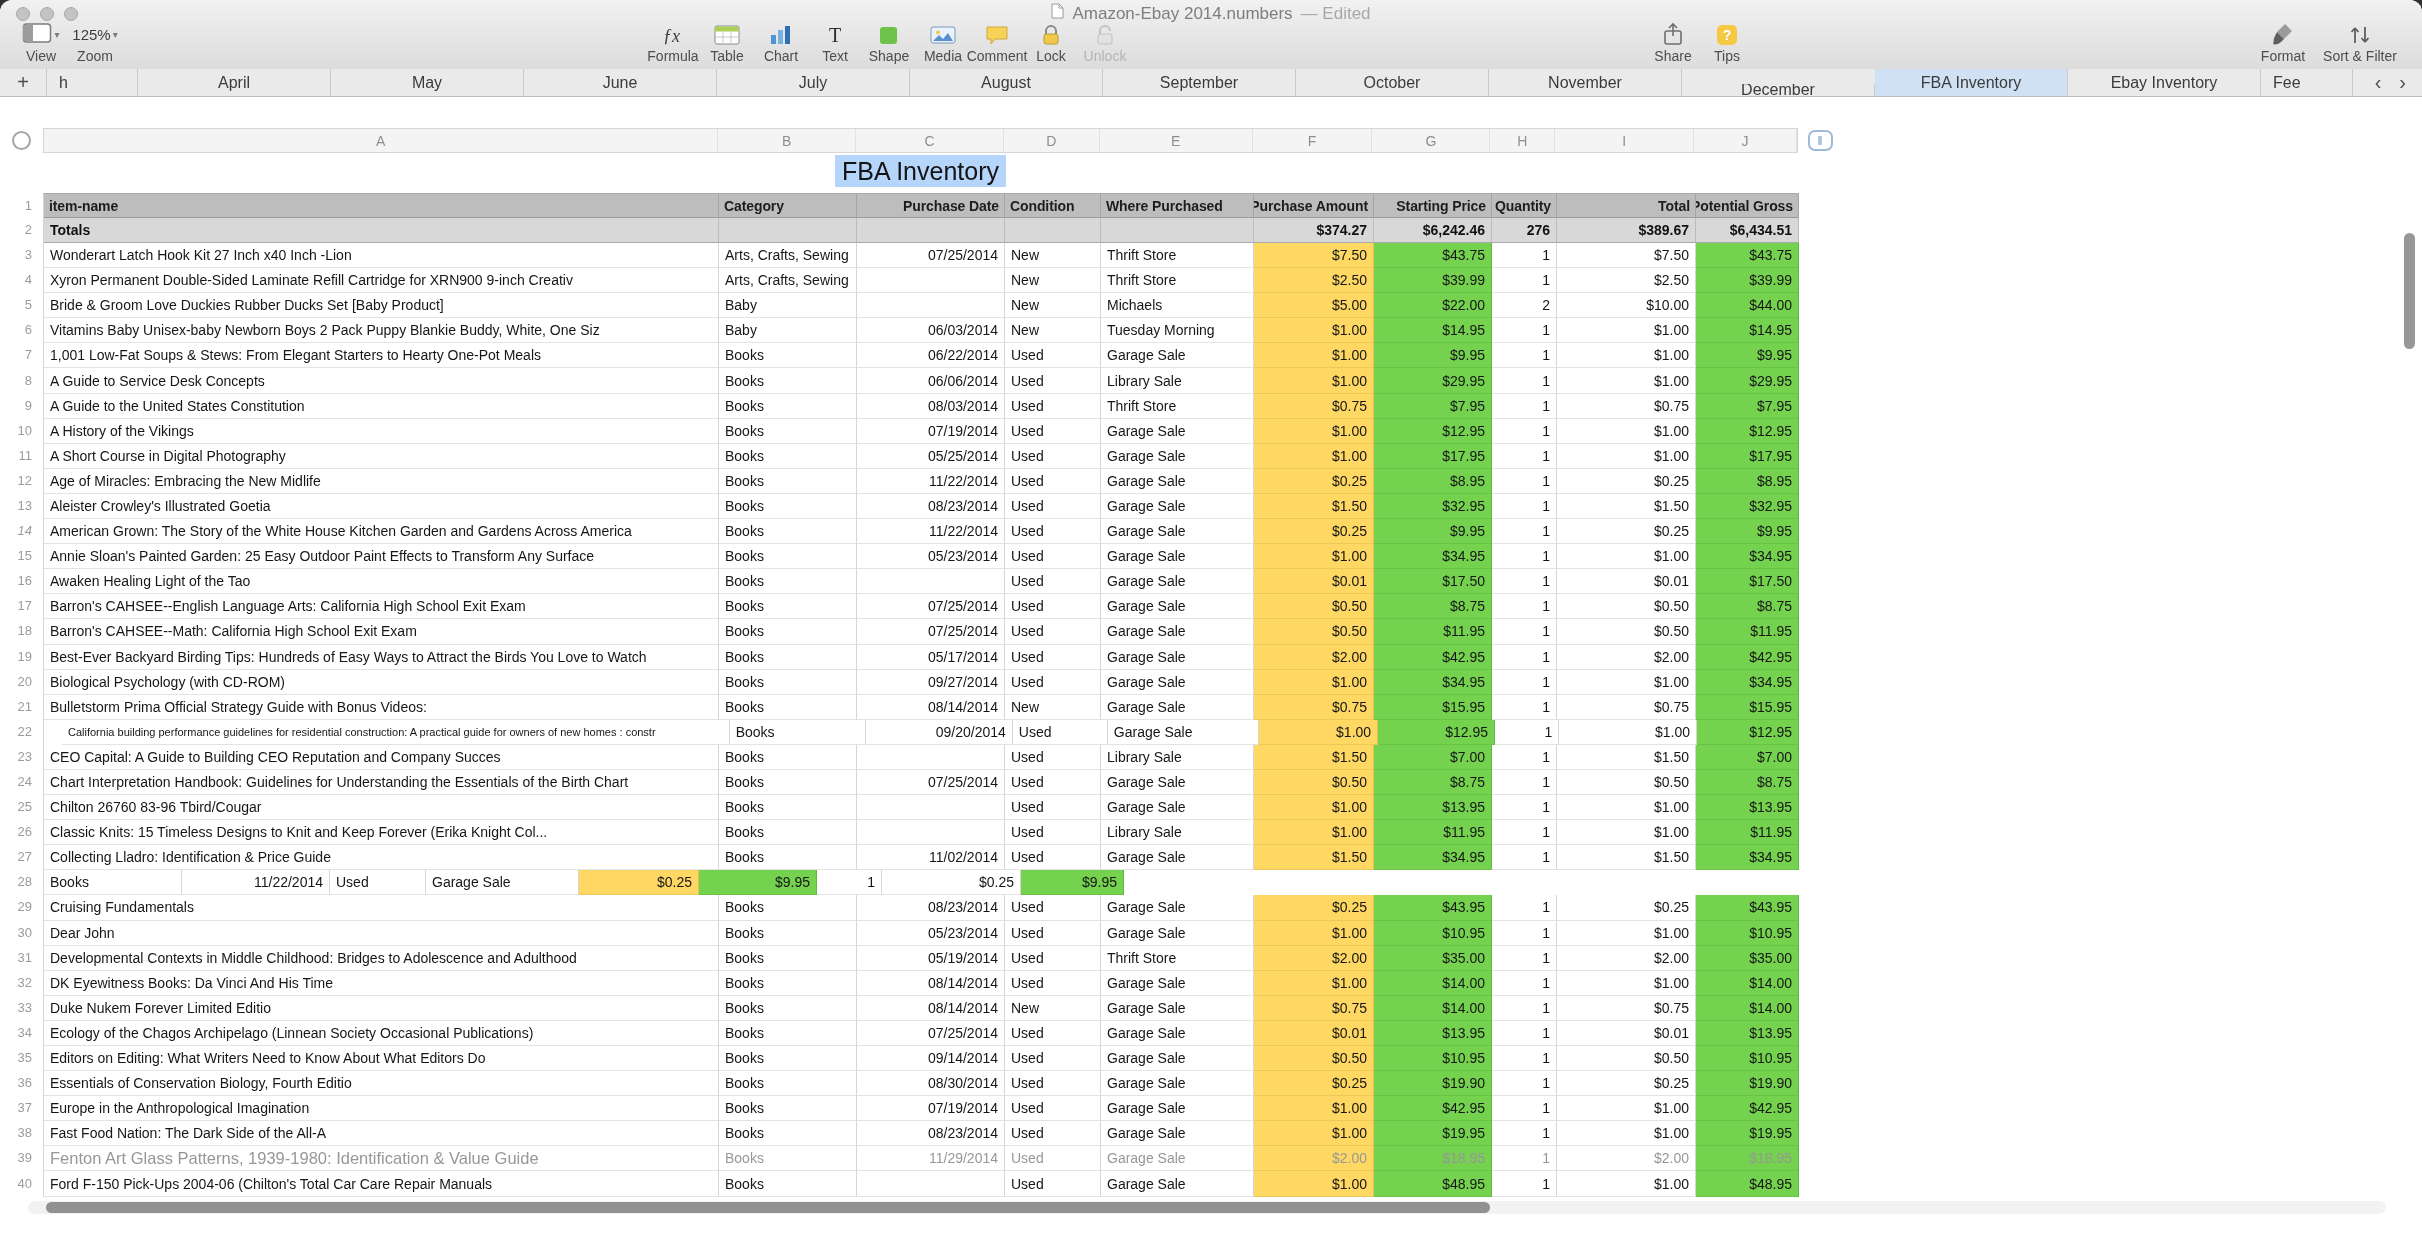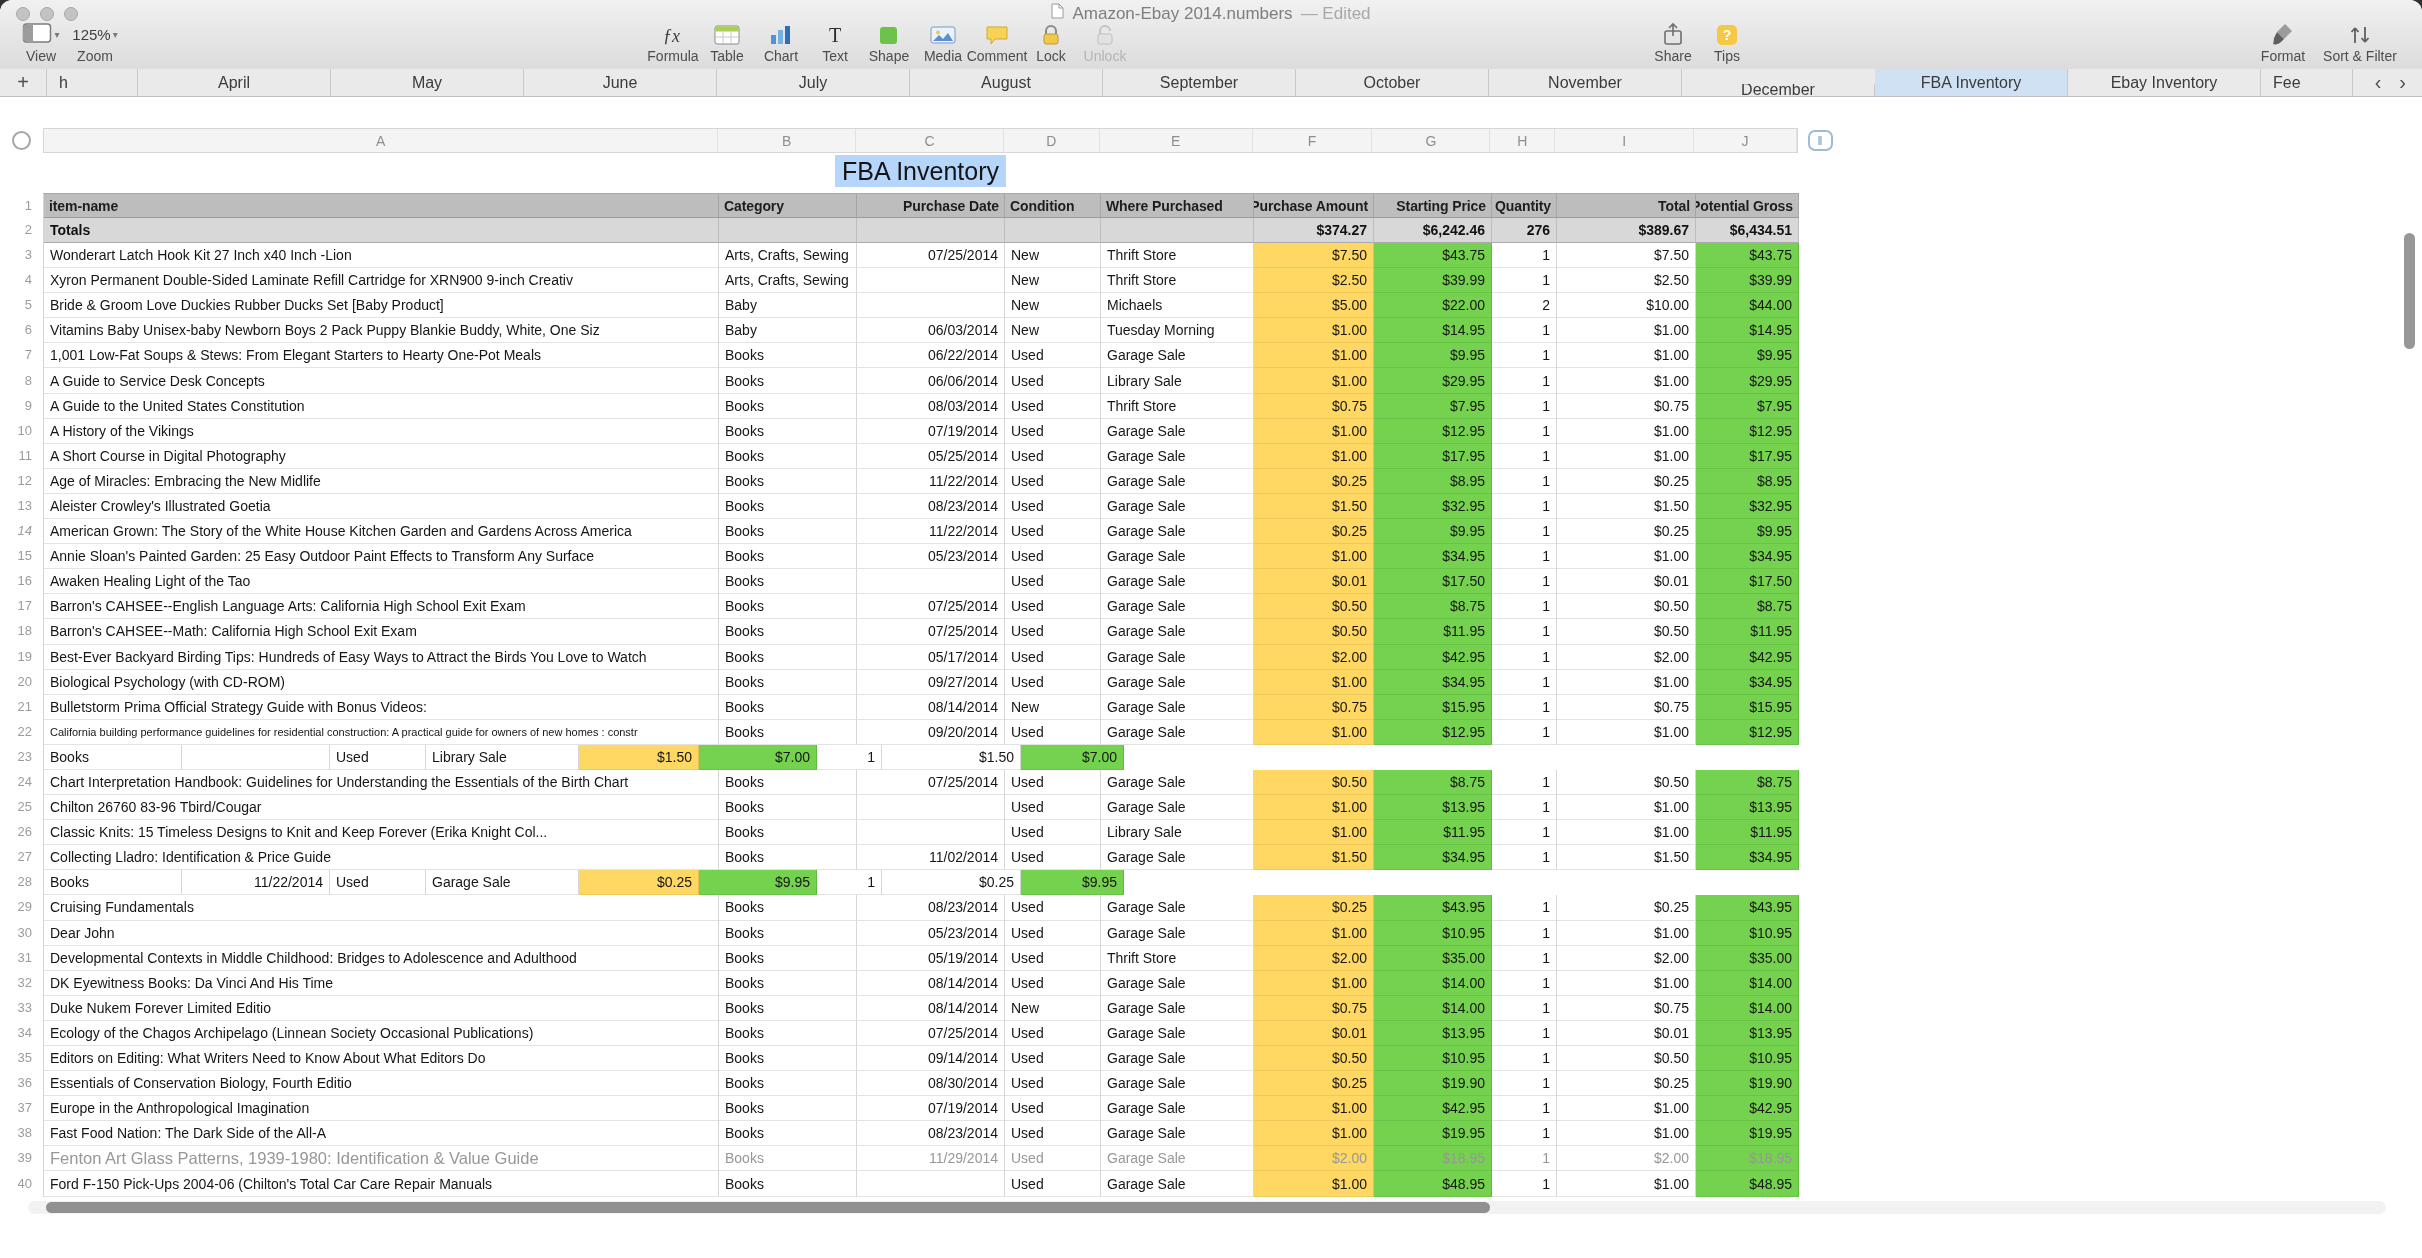--- a/index.html
+++ b/index.html
@@ -38,21 +38,21 @@
   .tbl{position:absolute;left:43px;top:96px;width:1755px;border-left:1px solid #d4d4d4;border-top:1px solid #a9a9a9;box-sizing:content-box;}
   .trow{display:flex;height:25.1px;}
   .trow.hdr{height:24px;}
   .trow.tot{height:25px;}
   .cell{box-sizing:border-box;border-right:1px solid #d6d6d6;border-bottom:1px solid #e3e3e3;padding:0 6px;display:flex;align-items:center;white-space:nowrap;overflow:hidden;font-size:14px;color:#161616;}
   .cell.r{justify-content:flex-end;}
   .cell.yellow{background:#ffd763;border-right-color:#e5bf4f;border-bottom-color:#edc95c;}
   .cell.green{background:#74d24f;border-right-color:#5fb93f;border-bottom-color:#68c348;}
   .trow.hdr .cell{background:#bdbdbd;font-weight:bold;color:#1d1d1d;border-right-color:#a5a5a5;border-bottom-color:#9c9c9c;letter-spacing:-0.1px;padding:0 5px;}
   .trow.tot .cell{background:#d8d8d8;font-weight:bold;color:#111;border-right-color:#bcbcbc;border-bottom-color:#ababab;}
-  .shrink2{font-size:11px !important;}
+  .shrink2{font-size:11px !important;margin-left:18px;}
   .trow.muted .cell{color:#979797;}
   .trow.muted .cell:first-child{font-size:16.5px;}
   
   .gutter{position:absolute;left:0;top:96px;width:42px;}
   .gnum{display:flex;align-items:center;justify-content:flex-end;padding-right:10px;font-size:13px;color:#9c9c9c;box-sizing:border-box;}
   
   .hscroll-track{position:absolute;left:28px;right:36px;top:1104px;height:13px;border-radius:7px;background:rgba(0,0,0,0.05);}
   .hscroll-thumb{position:absolute;left:46px;top:1105px;width:1444px;height:11px;border-radius:6px;background:rgba(66,66,66,0.55);}
   .vscroll-thumb{position:absolute;left:2404px;top:136px;width:11px;height:116px;border-radius:6px;background:rgba(66,66,66,0.55);}
 </style>
@@ -566,20 +566,21 @@
           <div class="cell r" style="width: 148px;">09/20/2014</div>
           <div class="cell" style="width: 96px;">Used</div>
           <div class="cell" style="width: 153px;">Garage Sale</div>
           <div class="cell r yellow" style="width: 120px;">$1.00</div>
           <div class="cell r green" style="width: 118px;">$12.95</div>
           <div class="cell r" style="width: 65px;">1</div>
           <div class="cell r" style="width: 139px;">$1.00</div>
           <div class="cell r green" style="width: 103px;">$12.95</div>
         </div>
         <div class="trow">
+          <div class="cell" style="width: 675px;">CEO Capital: A Guide to Building CEO Reputation and Company Succes</div>
           <div class="cell" style="width: 138px;">Books</div>
           <div class="cell r" style="width: 148px;"></div>
           <div class="cell" style="width: 96px;">Used</div>
           <div class="cell" style="width: 153px;">Library Sale</div>
           <div class="cell r yellow" style="width: 120px;">$1.50</div>
           <div class="cell r green" style="width: 118px;">$7.00</div>
           <div class="cell r" style="width: 65px;">1</div>
           <div class="cell r" style="width: 139px;">$1.50</div>
           <div class="cell r green" style="width: 103px;">$7.00</div>
         </div>

